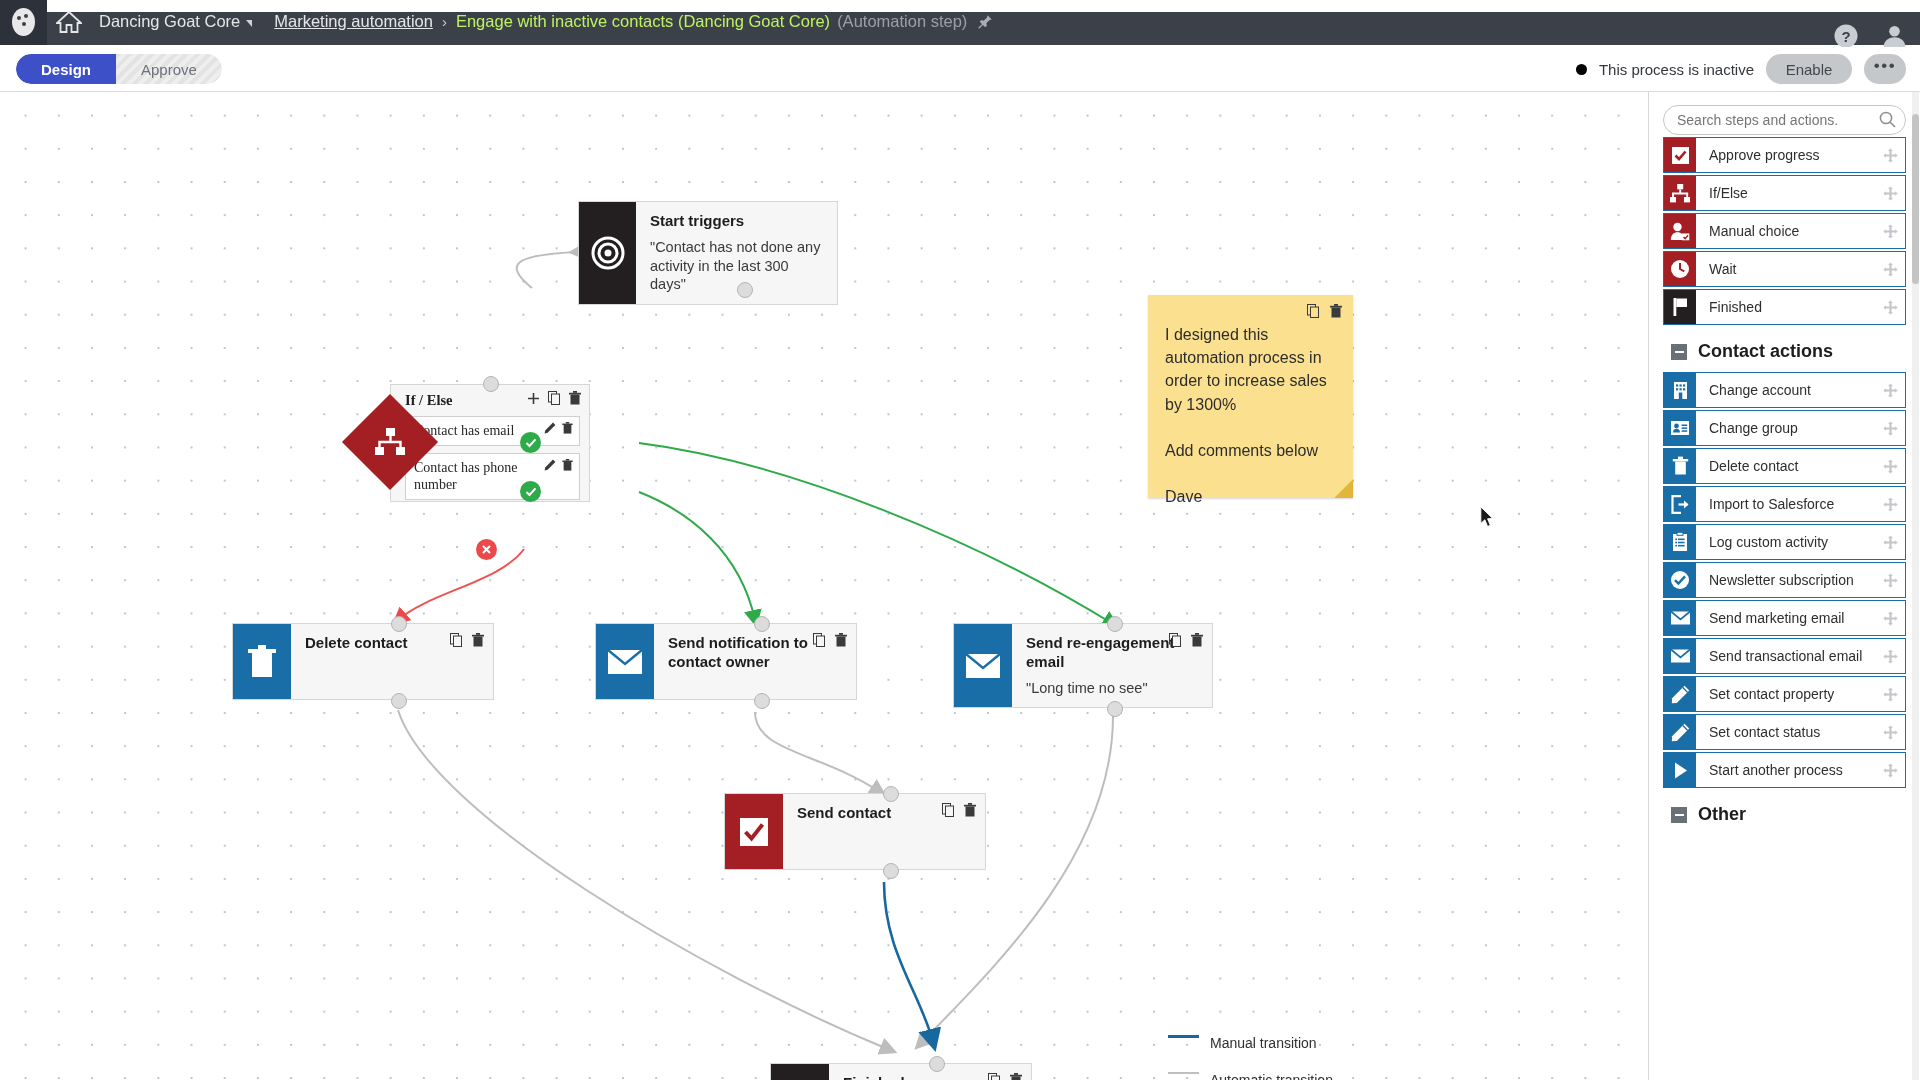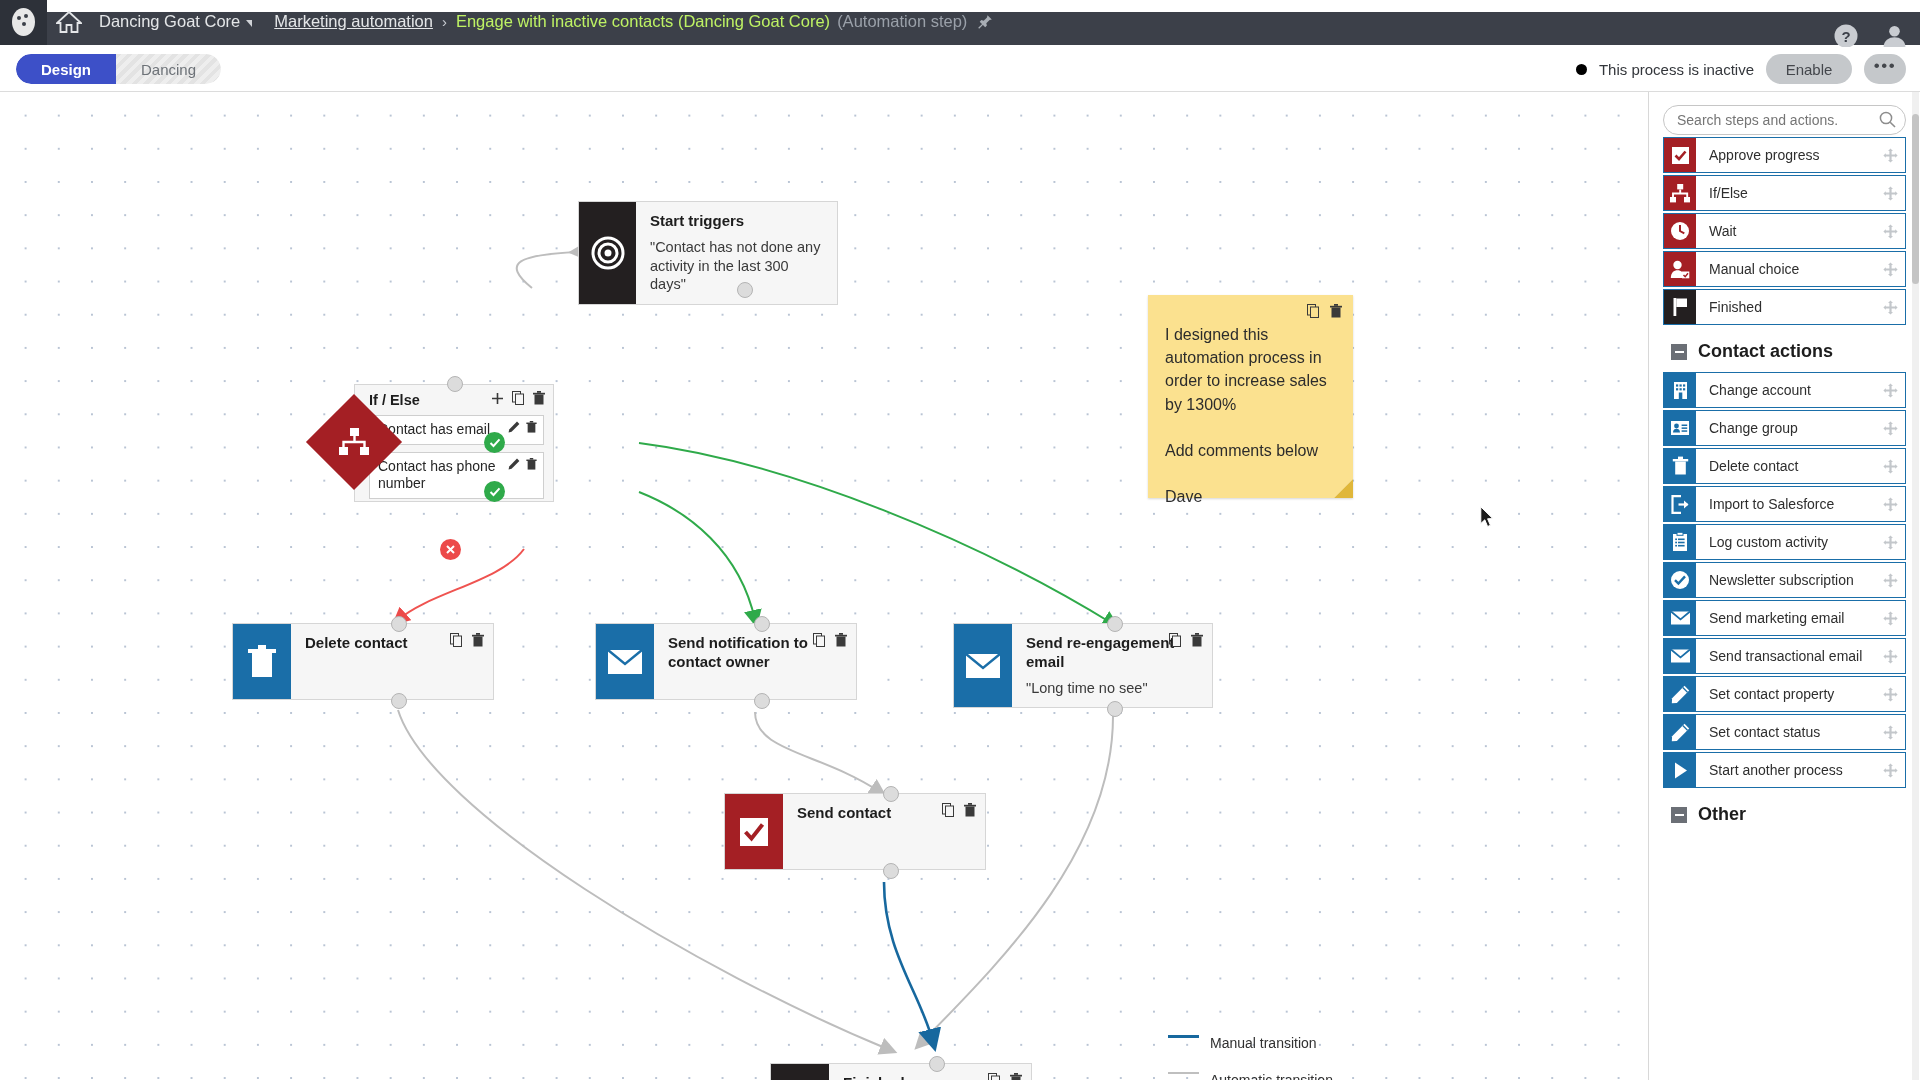--- a/index.html
+++ b/index.html
@@ -228,21 +228,21 @@
           <circle cx="13.5" cy="8.3" r="5.3" fill="#c9ccd1"></circle>
           <path d="M2.5 25 C2.5 17.5 8 14.3 13.5 14.3 C19 14.3 24.5 17.5 24.5 25 Z" fill="#c9ccd1"></path>
         </svg>
       </span>
     </div>
   </div>
 
   <div class="subbar">
     <div class="tabs">
       <div class="tab active">Design</div>
-      <div class="tab inactive">Dancing</div>
+      <div class="tab inactive">Approve</div>
     </div>
     <div class="status-wrap">
       <span class="status-dot"></span>
       <span class="status-text">This process is inactive</span>
       <button class="btn-enable">Enable</button>
       <button class="btn-more">•••</button>
     </div>
   </div>
 
   <div class="canvas">
@@ -289,21 +289,21 @@
           <circle cx="18" cy="18" r="3.5" fill="#fff"></circle>
         </svg>
       </div>
       <div class="node-body">
         <div class="node-title">Start triggers</div>
         <div class="node-sub">"Contact has not done any activity in the last 300 days"</div>
       </div>
       <div class="port" style="left:158px; top:80px;"></div>
     </div>
 
-    <div class="ifelse-wrap" style="left:320px; top:292px; width:260px; height:165px;">
+    <div class="ifelse-wrap" style="left:356px; top:292px; width:260px; height:165px;font-family:Liberation Serif, serif;">
       <div class="ifelse-box">
         <div class="ifelse-head">
           <span class="ifelse-title">If / Else</span>
           <span class="ifelse-tools">
             <span class="tool">
               <svg width="13" height="13" viewBox="0 0 13 13">
                   <path d="M6.5 1 V12 M1 6.5 H12" stroke="#3a3a3a" stroke-width="1.6"></path>
                 </svg>
             </span>
             <span class="tool">
@@ -606,42 +606,42 @@
       </span>
       <span class="step-label">If/Else</span>
       <span class="step-drag">
         <svg width="15" height="15" viewBox="0 0 15 15">
             <path d="M7.5 0.5 L10 3 H8.6 V6.6 H12.2 V5.2 L14.6 7.5 L12.2 9.8 V8.4 H8.6 V12 H10 L7.5 14.5 L5 12 H6.4 V8.4 H2.8 V9.8 L0.4 7.5 L2.8 5.2 V6.6 H6.4 V3 H5 Z" fill="#c3c7cb"></path>
           </svg>
       </span>
     </div>
     <div class="step-item">
       <span class="step-ico red">
-        <svg width="20" height="20" viewBox="0 0 20 20">
-            <circle cx="10" cy="10" r="9" fill="#fff"></circle>
-            <path d="M10 4 V10 L14.3 12.4" fill="none" stroke="#a41f24" stroke-width="2"></path>
-          </svg>
-      </span>
-      <span class="step-label">Wait</span>
-      <span class="step-drag">
-        <svg width="15" height="15" viewBox="0 0 15 15">
-            <path d="M7.5 0.5 L10 3 H8.6 V6.6 H12.2 V5.2 L14.6 7.5 L12.2 9.8 V8.4 H8.6 V12 H10 L7.5 14.5 L5 12 H6.4 V8.4 H2.8 V9.8 L0.4 7.5 L2.8 5.2 V6.6 H6.4 V3 H5 Z" fill="#c3c7cb"></path>
-          </svg>
-      </span>
-    </div>
-    <div class="step-item">
-      <span class="step-ico red">
         <svg width="20" height="19" viewBox="0 0 20 19">
             <circle cx="7.5" cy="5" r="4.2" fill="#fff"></circle>
             <path d="M0.8 18 C0.8 12.5 4 10.2 7.5 10.2 C11 10.2 14.2 12.5 14.2 18 Z" fill="#fff"></path>
             <rect x="12" y="11.5" width="7.3" height="6.8" fill="#fff"></rect>
             <path d="M13.5 15 L15.2 16.7 L18 13.3" fill="none" stroke="#a41f24" stroke-width="1.5"></path>
           </svg>
       </span>
       <span class="step-label">Manual choice</span>
+      <span class="step-drag">
+        <svg width="15" height="15" viewBox="0 0 15 15">
+            <path d="M7.5 0.5 L10 3 H8.6 V6.6 H12.2 V5.2 L14.6 7.5 L12.2 9.8 V8.4 H8.6 V12 H10 L7.5 14.5 L5 12 H6.4 V8.4 H2.8 V9.8 L0.4 7.5 L2.8 5.2 V6.6 H6.4 V3 H5 Z" fill="#c3c7cb"></path>
+          </svg>
+      </span>
+    </div>
+    <div class="step-item">
+      <span class="step-ico red">
+        <svg width="20" height="20" viewBox="0 0 20 20">
+            <circle cx="10" cy="10" r="9" fill="#fff"></circle>
+            <path d="M10 4 V10 L14.3 12.4" fill="none" stroke="#a41f24" stroke-width="2"></path>
+          </svg>
+      </span>
+      <span class="step-label">Wait</span>
       <span class="step-drag">
         <svg width="15" height="15" viewBox="0 0 15 15">
             <path d="M7.5 0.5 L10 3 H8.6 V6.6 H12.2 V5.2 L14.6 7.5 L12.2 9.8 V8.4 H8.6 V12 H10 L7.5 14.5 L5 12 H6.4 V8.4 H2.8 V9.8 L0.4 7.5 L2.8 5.2 V6.6 H6.4 V3 H5 Z" fill="#c3c7cb"></path>
           </svg>
       </span>
     </div>
     <div class="step-item">
       <span class="step-ico black">
         <svg width="17" height="20" viewBox="0 0 17 20">
             <rect x="1.5" y="1" width="2.8" height="18" fill="#fff"></rect>

